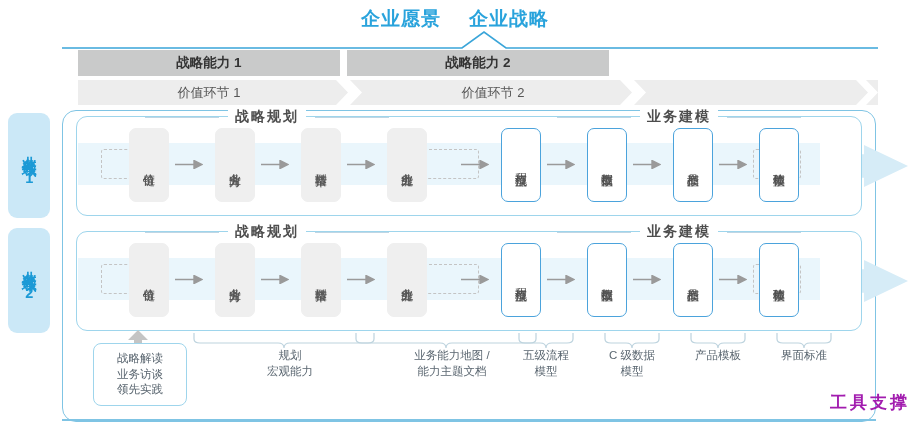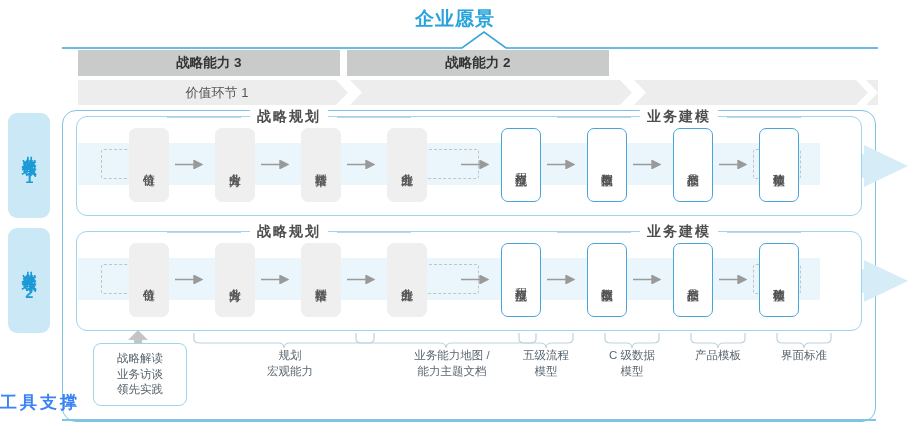--- a/index.html
+++ b/index.html
@@ -98,21 +98,21 @@
   .sec-head {
     position: absolute; top: -9px; height: 18px;
     display: flex; align-items: center; gap: 9px;
   }
   .sec-head .rule { height: 1px; background: #BFD6E4; width: 74px; }
   .sec-head .sec-label {
     background: #ffffff; padding: 0 7px;
     font-size: 14px; font-weight: bold; color: #4D4D4D;
     letter-spacing: 2px; white-space: nowrap;
   }
-  .sec-head.sp { left: 90px; }
+  .sec-head.sp { left: 68px; }
   .sec-head.bm { left: 480px; }
 
   
   .proc-band {
     position: absolute; left: 1px; top: 26px;
     width: 742px; height: 42px;
     background: #EAF6FC;
   }
 
   
@@ -161,50 +161,52 @@
     border: 1.2px solid #9ED5EC; border-radius: 8px;
     background: #ffffff;
     font-size: 11.5px; color: #5A6670; line-height: 1.35;
     text-align: center; padding: 7px 9px; white-space: nowrap;
   }
   .up-arrow { position: absolute; width: 20px; height: 26px; }
 
   
   .bottom-title {
     position: absolute; left: 0; top: 391px; width: 910px;
-    text-align: left;
-    font-size: 17px; font-weight: bold; color: #3b82f6;
+    text-align: right;
+    font-size: 17px; font-weight: bold; color: #a21caf;
     letter-spacing: 3px;
   }
   .bottom-rule {
     position: absolute; left: 62px; top: 419px;
     width: 814px; height: 1.6px; background: #7FC4E4;
   }
 </style>
 </head>
 <body>
 
 <div id="stage">
 
   <div class="vision-row">
     <div class="vision-title">企业愿景</div>
+    <div class="vision-title">企业战略</div>
   </div>
 
   <svg class="peak-line" viewBox="0 0 816 22">
     <polyline points="0,18 400,18 422,2 444,18 816,18" fill="none" stroke="#3AA5D9" stroke-width="1.6"></polyline>
   </svg>
 
   <div class="cap-band">
-    <div class="cap-cell c1">战略能力 3</div>
+    <div class="cap-cell c1">战略能力 1</div>
     <div class="cap-cell c2">战略能力 2</div>
   </div>
 
   <div class="val-band">
-    <div class="val-cell" style="left:8px; width:262px;">价值环节 1</div>
+    <div class="val-cell" style="left:0; width:262px;">价值环节 1</div>
     <div class="val-chevron" style="left:258px;"></div>
+    <div class="val-cell" style="left:284px; width:262px;">价值环节 2</div>
     <div class="val-chevron" style="left:542px;"></div>
     <div class="val-tailarrow"></div>
   </div>
 
   <div class="outer-frame"></div>
 
   <div class="domain-tab d1">
     <span class="vtext">业务领域 1</span>
   </div>
   <div class="domain-tab d2">

